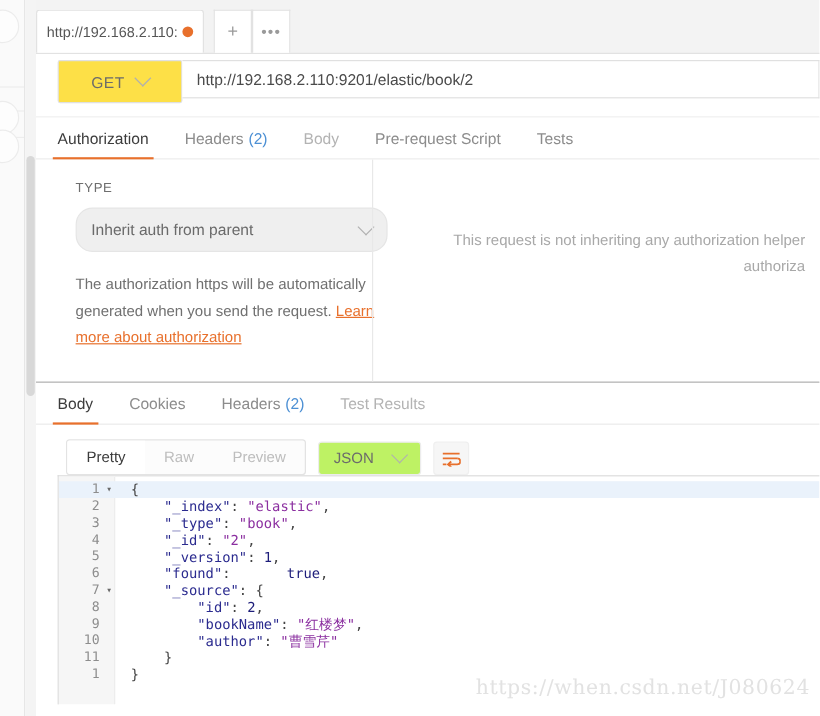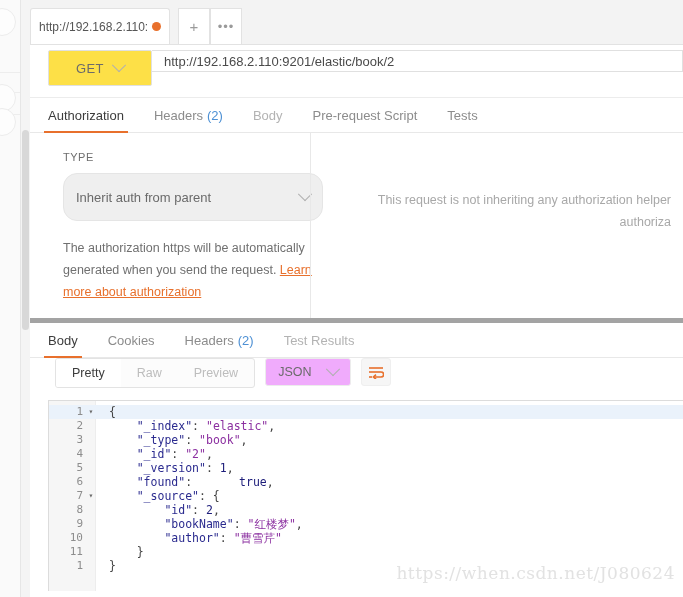--- a/index.html
+++ b/index.html
@@ -155,21 +155,21 @@
   }
   .chev {
     width: 9px; height: 9px;
     border-right: 1.6px solid #b0b0b0;
     border-bottom: 1.6px solid #b0b0b0;
     transform: rotate(45deg) translate(-2px,-2px);
   }
   .url-box {
     position: absolute;
     left: 122px; top: 5px;
-    right: 0; height: 22px;
+    right: 0; height: 32px;
     background: #ffffff;
     border: 1px solid #e0e0e0;
     border-left: none;
     display: flex;
     align-items: center;
     padding-left: 12px;
     box-sizing: border-box;
     text-align: center;
   }
   .url-text {
@@ -207,21 +207,21 @@
     height: 2px;
     background: #e8702c;
   }
   .count { color: #4d90d4; margin-left: 4px; }
 
   
   .authbody {
     position: relative;
     height: 185px;
     background: #ffffff;
-    border-bottom: 5px solid #a3a3a3;
+    border-bottom: 1px solid #a3a3a3;
   }
   .auth-left {
     position: absolute;
     left: 0; top: 0;
     width: 280px;
     padding: 18px 0 0 33px;
     box-sizing: border-box;
   }
   .auth-divider {
     position: absolute;
@@ -229,21 +229,21 @@
     width: 1px; height: 185px;
     background: #e8e8e8;
   }
   .type-label {
     font-size: 11px;
     color: #6e6e6e;
     letter-spacing: 0.5px;
     margin-bottom: 10px;
   }
   .type-select {
-    width: 260px; height: 48px;
+    width: 260px; height: 37px;
     background: #efefef;
     border: 1px solid #e5e5e5;
     border-radius: 14px;
     display: flex;
     align-items: center;
     justify-content: space-between;
     padding: 0 12px;
     box-sizing: border-box;
   }
   .type-select-text {
@@ -284,21 +284,21 @@
     align-items: stretch;
     padding-left: 18px;
   }
 
   
   .resptoolbar {
     position: relative;
     height: 42px;
     background: #ffffff;
     display: flex;
-    align-items: flex-start;
+    align-items: flex-end;
     padding-left: 25px;
     gap: 10px;
   }
   .seg {
     display: flex;
     height: 28px;
     border: 1px solid #e3e3e3;
     border-radius: 3px;
     background: #fcfcfc;
     overflow: hidden;
@@ -313,21 +313,21 @@
   .seg-item.active {
     color: #3c3c3c;
     background: #ffffff;
   }
   .fmt {
     display: flex;
     align-items: center;
     gap: 17px;
     height: 28px;
     padding: 0 12px;
-    background: #f0abfc;
+    background: #bef264;
     border: 1px solid #ececec;
     border-radius: 3px;
     box-sizing: border-box;
   }
   .fmt-text {
     font-size: 12.5px;
     color: #6b6b6b;
   }
   .wrapbtn {
     width: 30px; height: 28px;

